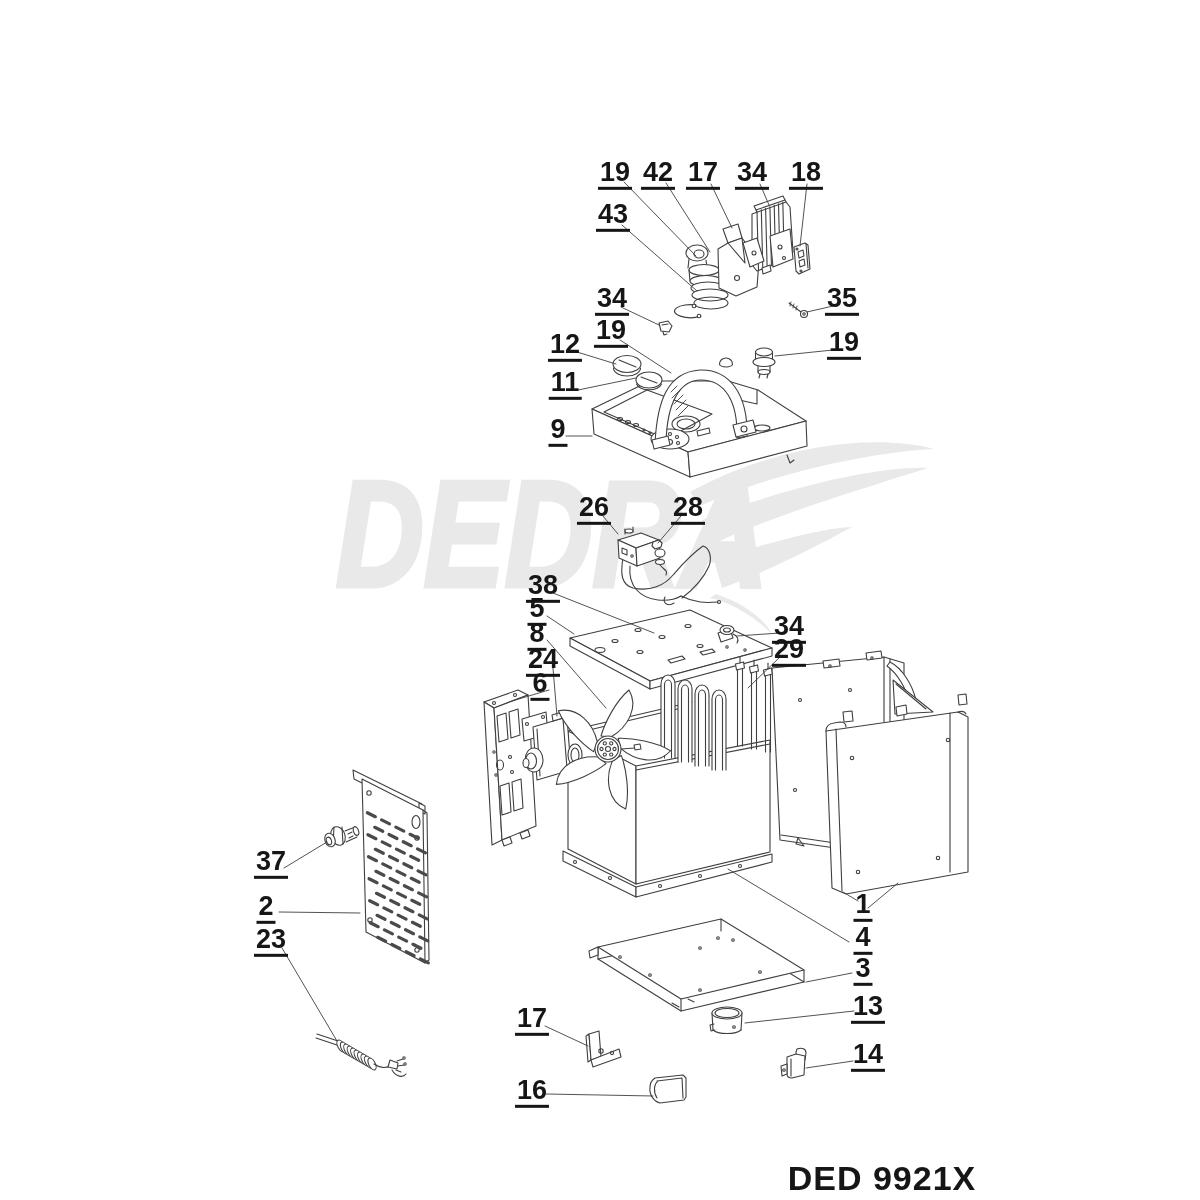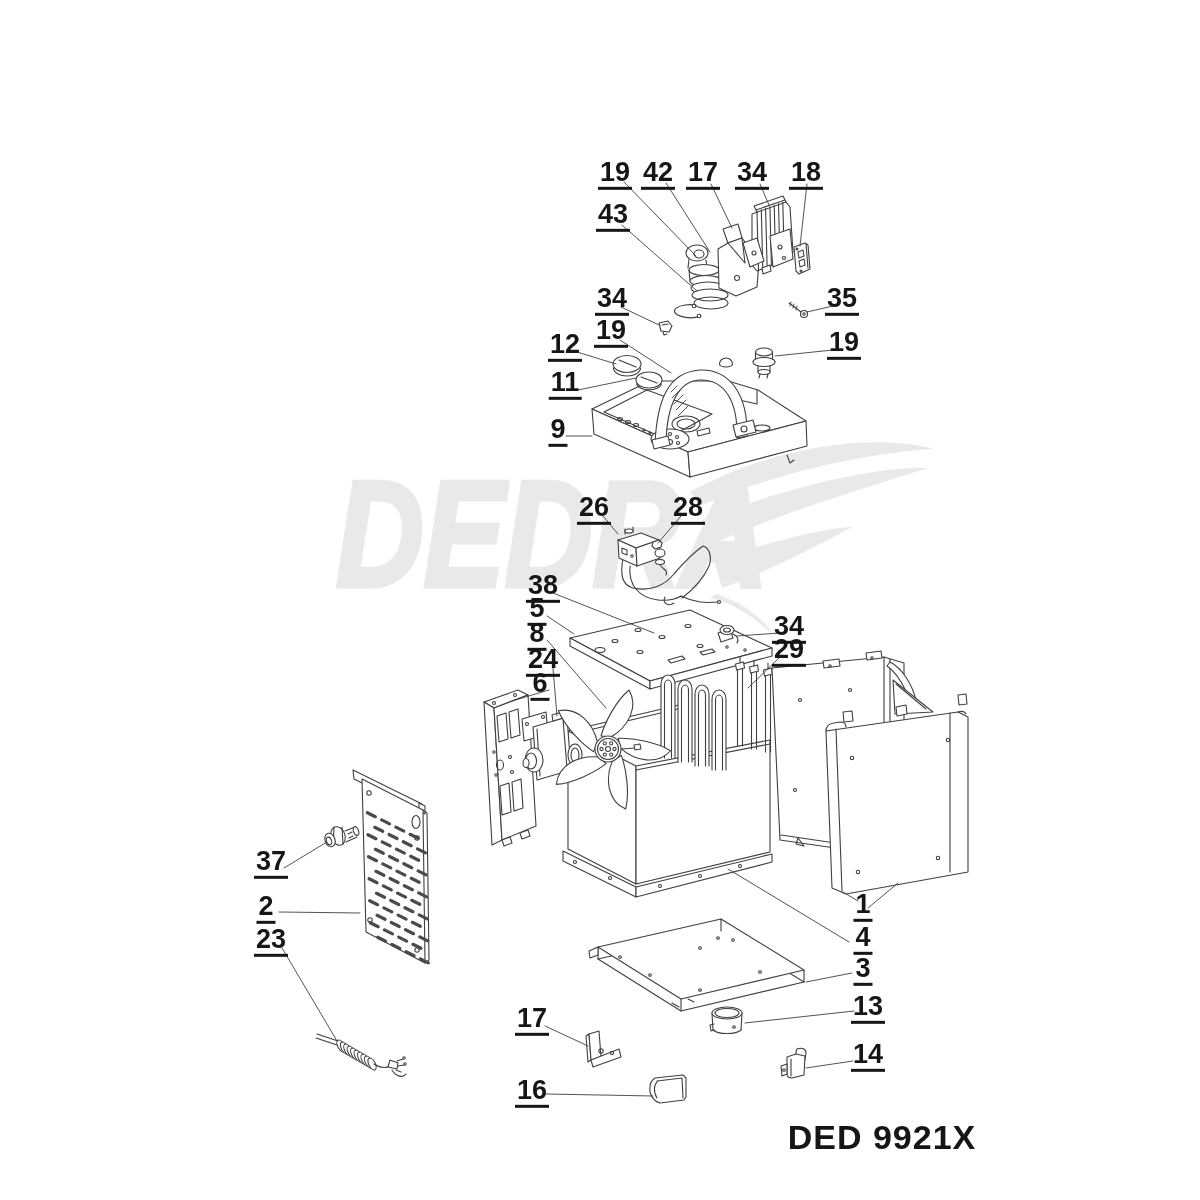--- a/index.html
+++ b/index.html
@@ -10,21 +10,21 @@
   .ln{stroke:var(--line,#3f3f3f);stroke-width:1.1;fill:none;stroke-linejoin:round;stroke-linecap:round;}
   .pw{stroke:var(--line,#3f3f3f);stroke-width:1.1;fill:#ffffff;stroke-linejoin:round;stroke-linecap:round;}
   .thin{stroke-width:0.9;}
   .wm{fill:var(--wm,#e9e9e9);stroke:none;}
   .wm-text{fill:var(--wm,#e9e9e9);stroke:var(--wm,#e9e9e9);stroke-width:5;
            font-weight:bold;font-style:italic;font-family:"Liberation Sans",sans-serif;}
   .lab{position:absolute;transform:translate(-50%,-50%);font-size:27px;font-weight:bold;
        color:var(--label,#161616);border-bottom:3px solid var(--label,#161616);
        line-height:1.05;padding:0 2px 1px;white-space:nowrap;}
   .model{position:absolute;transform:translate(-50%,-50%);font-size:34px;font-weight:bold;
-         color:var(--label,#161616);letter-spacing:1px;white-space:nowrap;}
+         color:var(--label,#161616);letter-spacing:1px;white-space:nowrap;margin-top:41px;}
 </style>
 </head>
 <body>
 
 <div id="canvas">
 
 <svg width="1200" height="1200" viewBox="0 0 1200 1200">
 
   <g>
     <text class="wm-text" x="336" y="586" font-size="150" textLength="432" lengthAdjust="spacingAndGlyphs">DEDRA</text>

